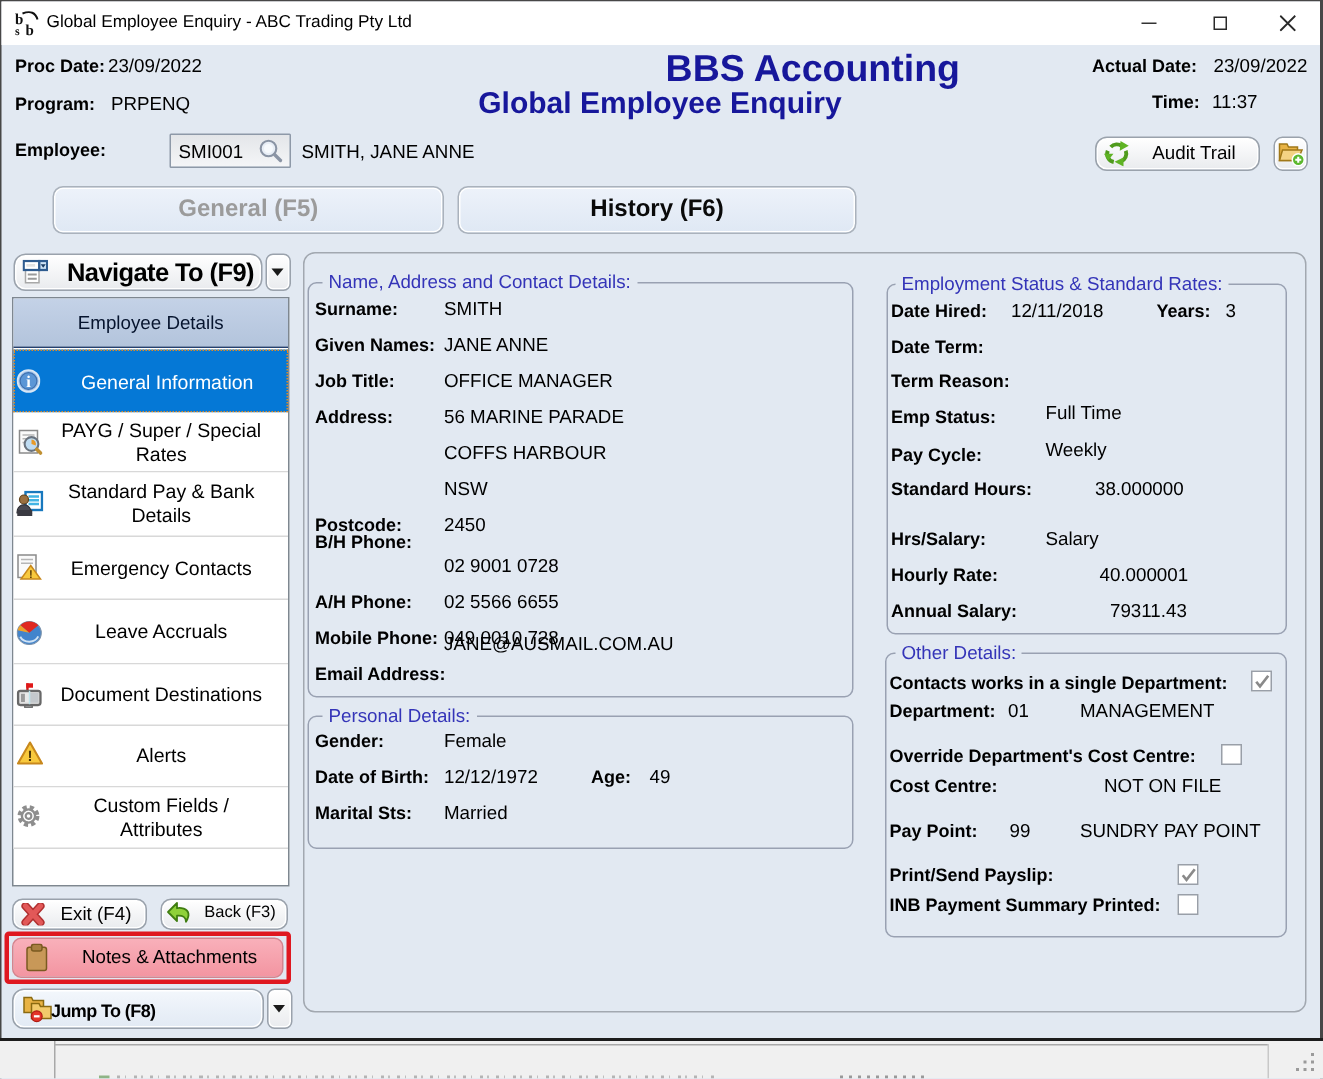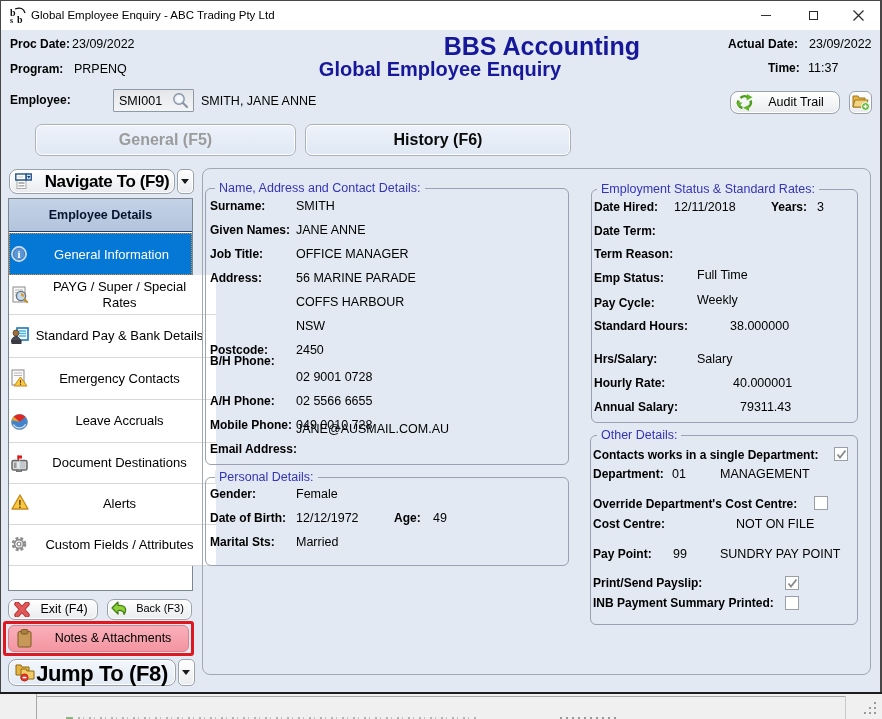--- a/index.html
+++ b/index.html
@@ -4,21 +4,21 @@
 html,body{width:882px;height:719px}
 body{position:relative;font-family:"Liberation Sans",sans-serif;background:#e2e9f2;overflow:hidden}
 .a{position:absolute}
 .lab{position:absolute;font-size:12px;font-weight:bold;color:#000;white-space:nowrap;line-height:15px}
 .val{position:absolute;font-size:12.5px;color:#000;white-space:nowrap;line-height:15px}
 .gb{position:absolute;border:1px solid #99a1b2;border-radius:6px}
 .leg{position:absolute;background:#e2e9f2;color:#3434b8;font-size:12.5px;line-height:13px;padding:0 4px;white-space:nowrap}
 .btn{position:absolute;border:1px solid #9aa2ac;border-radius:8px;background:linear-gradient(#ffffff,#e9ebee);box-shadow:inset 0 0 0 1px #fff}
 .tabbtn{position:absolute;height:32px;border:1px solid #aab2bc;border-radius:7px;background:linear-gradient(#edf2fa,#dfe8f4);box-shadow:inset 0 0 0 1px #fff;text-align:center;font-weight:bold;font-size:16px;line-height:30px}
 .cb{position:absolute;width:14px;height:14px;background:#fff;border:1px solid #999fa8}
-.row{position:absolute;left:9px;width:207px;border-bottom:1px solid #d8d8d8;display:flex;align-items:center;justify-content:center;text-align:center;font-size:13px;line-height:16px;color:#000;padding:0 12px 0 26px;background:#fff}
+.row{position:absolute;left:9px;width:183px;border-bottom:1px solid #d8d8d8;display:flex;align-items:center;justify-content:center;text-align:center;font-size:13px;line-height:16px;color:#000;padding:0 12px 0 26px;background:#fff}
 .dd{position:absolute;width:17px;border:1px solid #9aa2ac;border-radius:5px;background:linear-gradient(#ffffff,#e9ebee);box-shadow:inset 0 0 0 1px #fff}
 .tri{position:absolute;width:0;height:0;border-left:4px solid transparent;border-right:4px solid transparent;border-top:5px solid #1a1a1a}
 </style></head><body>
 
 <div class="a" style="left:0;top:0;width:882px;height:1px;background:#474747"></div>
 <div class="a" style="left:0;top:0;width:1px;height:719px;background:#474747"></div>
 <div class="a" style="left:880px;top:0;width:2px;height:719px;background:#474747"></div>
 
 <div class="a" style="left:1px;top:1px;width:879px;height:29px;background:#fff"></div>
 <svg class="a" style="left:10px;top:6px" width="17" height="18" viewBox="0 0 17 18">
@@ -87,21 +87,21 @@
  <rect x="0.8" y="1" width="10.4" height="6" fill="#fff" stroke="#2e5b8f" stroke-width="1.5"></rect>
  <rect x="2.6" y="3" width="5.8" height="1.8" fill="#e2e2e2"></rect>
  <rect x="11.2" y="1" width="5.2" height="6" fill="#cfe4f6" stroke="#2e5b8f" stroke-width="1.5"></rect>
  <path d="M12.1 3.1 L15.5 3.1 L13.8 5.5 Z" fill="#1d3f66"></path>
 </svg>
 <div class="a" style="left:39px;top:172px;width:136px;text-align:center;font-weight:bold;font-size:17px;letter-spacing:-0.4px;line-height:20px">Navigate To (F9)</div>
 <div class="dd" style="left:177px;top:169px;height:25px"></div>
 <div class="tri" style="left:181px;top:179px"></div>
 
 <div class="a" style="left:8px;top:198px;width:185px;height:393px;background:#fff;border:1px solid #7e8790"></div>
-<div class="a" style="left:9px;top:199px;width:183px;height:33px;background:linear-gradient(#c4d2e7,#b3c4dc);border-bottom:1px solid #25406e;display:flex;align-items:center;justify-content:center;font-weight:bold;font-size:12.5px;color:#06142e">Employee Details</div>
+<div class="a" style="left:9px;top:199px;width:183px;height:33px;background:linear-gradient(#c4d2e7,#b3c4dc);border-bottom:1px solid #25406e;display:flex;align-items:center;justify-content:center;font-weight:normal;font-size:12.5px;color:#06142e">Employee Details</div>
 <div class="a" style="left:9px;top:233px;width:183px;height:42px;background:#0578d6;display:flex;align-items:center;justify-content:center;color:#fff;font-size:13px;padding-left:22px;outline:1px dotted #e58a1e;outline-offset:-1px">General Information</div>
 <svg class="a" style="left:11px;top:246px" width="16" height="16" viewBox="0 0 16 16">
  <circle cx="8" cy="8" r="7.3" fill="#9fc0e8" stroke="#d7e6f5" stroke-width="1.2"></circle>
  <circle cx="8" cy="8" r="5.6" fill="#5b96d6" stroke="#3d6fae" stroke-width="0.8"></circle>
  <text x="8" y="12.2" text-anchor="middle" font-family="Liberation Serif,serif" font-weight="bold" font-size="11" fill="#fff">i</text>
 </svg>
 
 <div class="row" style="top:275px;height:40px">PAYG / Super / Special Rates</div>
 <svg class="a" style="left:11px;top:286px" width="18" height="18" viewBox="0 0 18 18">
  <rect x="2" y="1" width="12" height="15" fill="#fafafa" stroke="#8a8a8a" stroke-width="1"></rect>
@@ -181,21 +181,21 @@
 </svg>
 <div class="a" style="left:38px;top:631px;width:150px;text-align:center;font-size:12.5px;color:#000">Notes &amp; Attachments</div>
 
 <div class="btn" style="left:8px;top:659px;width:168px;height:27px;background:linear-gradient(#f3f7fc,#e2eaf4)"></div>
 <svg class="a" style="left:15px;top:662px" width="20" height="20" viewBox="0 0 20 20">
  <path d="M1 3 L6 3 L7 5 L14 5 L14 13 L1 13 Z" fill="#e8b345" stroke="#8a6a10" stroke-width="1"></path>
  <path d="M6 7 L11 7 L12 9 L19 9 L19 17 L6 17 Z" fill="#f2ca6a" stroke="#8a6a10" stroke-width="1"></path>
  <circle cx="9.5" cy="15.5" r="3.6" fill="#e4352a" stroke="#b01c14" stroke-width="0.8"></circle>
  <rect x="7.6" y="14.8" width="3.8" height="1.5" fill="#fff"></rect>
 </svg>
-<div class="a" style="left:34px;top:664px;width:136px;text-align:center;font-weight:bold;font-size:22px;letter-spacing:-0.4px;line-height:20px">Jump To (F8)</div>
+<div class="a" style="left:34px;top:664px;width:136px;text-align:left;font-weight:bold;font-size:12px;letter-spacing:-0.4px;line-height:20px">Jump To (F8)</div>
 <div class="dd" style="left:178px;top:659px;height:27px"></div>
 <div class="tri" style="left:182px;top:670px"></div>
 
 <div class="a" style="left:202px;top:168px;width:669px;height:507px;border:1px solid #a2a8b0;border-radius:8px"></div>
 
 <div class="gb" style="left:205px;top:188px;width:364px;height:277px"></div>
 <div class="leg" style="left:215px;top:182px">Name, Address and Contact Details:</div>
 <div class="lab" style="left:210px;top:199px">Surname:</div>
 <div class="val" style="left:296px;top:199px">SMITH</div>
 <div class="lab" style="left:210px;top:223px">Given Names:</div>

